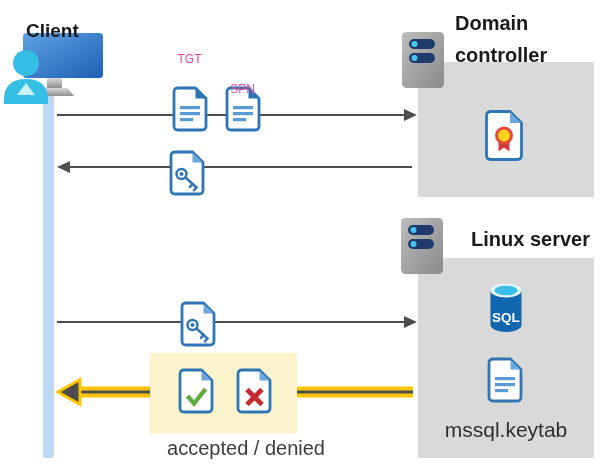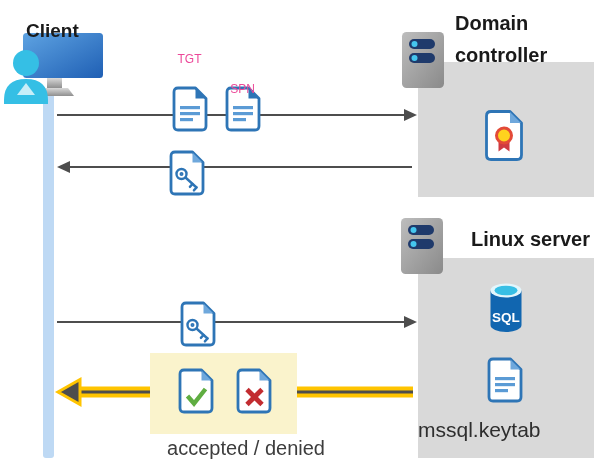--- a/index.html
+++ b/index.html
@@ -9,21 +9,21 @@
   .graybox{background:#d9d9d9;}
   .lifeline{background:#bed9f4;border-radius:3px;}
   .hl-box{background:#faf3cc;}
   .lbl{color:#1a1a1a;font-weight:bold;}
   .lbl-client{left:26px;top:20px;font-size:19px;}
   .lbl-dc{left:455px;top:7px;width:112px;font-size:20px;line-height:32px;}
   .lbl-linux{left:455px;top:228px;width:140px;font-size:20px;margin-left:16px;}
   .lbl-small{color:#ec4899;font-size:12px;text-align:center;}
   .lbl-tgt{left:167px;top:52px;width:45px;}
   .lbl-spn{left:220px;top:52px;width:45px;margin-top:30px;}
-  .lbl-keytab{left:418px;top:418px;width:176px;text-align:left;color:#2e2e2e;font-size:21px;}
+  .lbl-keytab{left:418px;top:418px;width:176px;text-align:center;color:#2e2e2e;font-size:21px;}
   .lbl-result{left:123px;top:437px;width:202px;text-align:right;color:#3d3d3d;font-size:20px;}
   svg{display:block;}
 </style>
 </head>
 <body>
 
 <div class="stage">
 
   <svg width="0" height="0" class="abs" aria-hidden="true">
     <defs>

